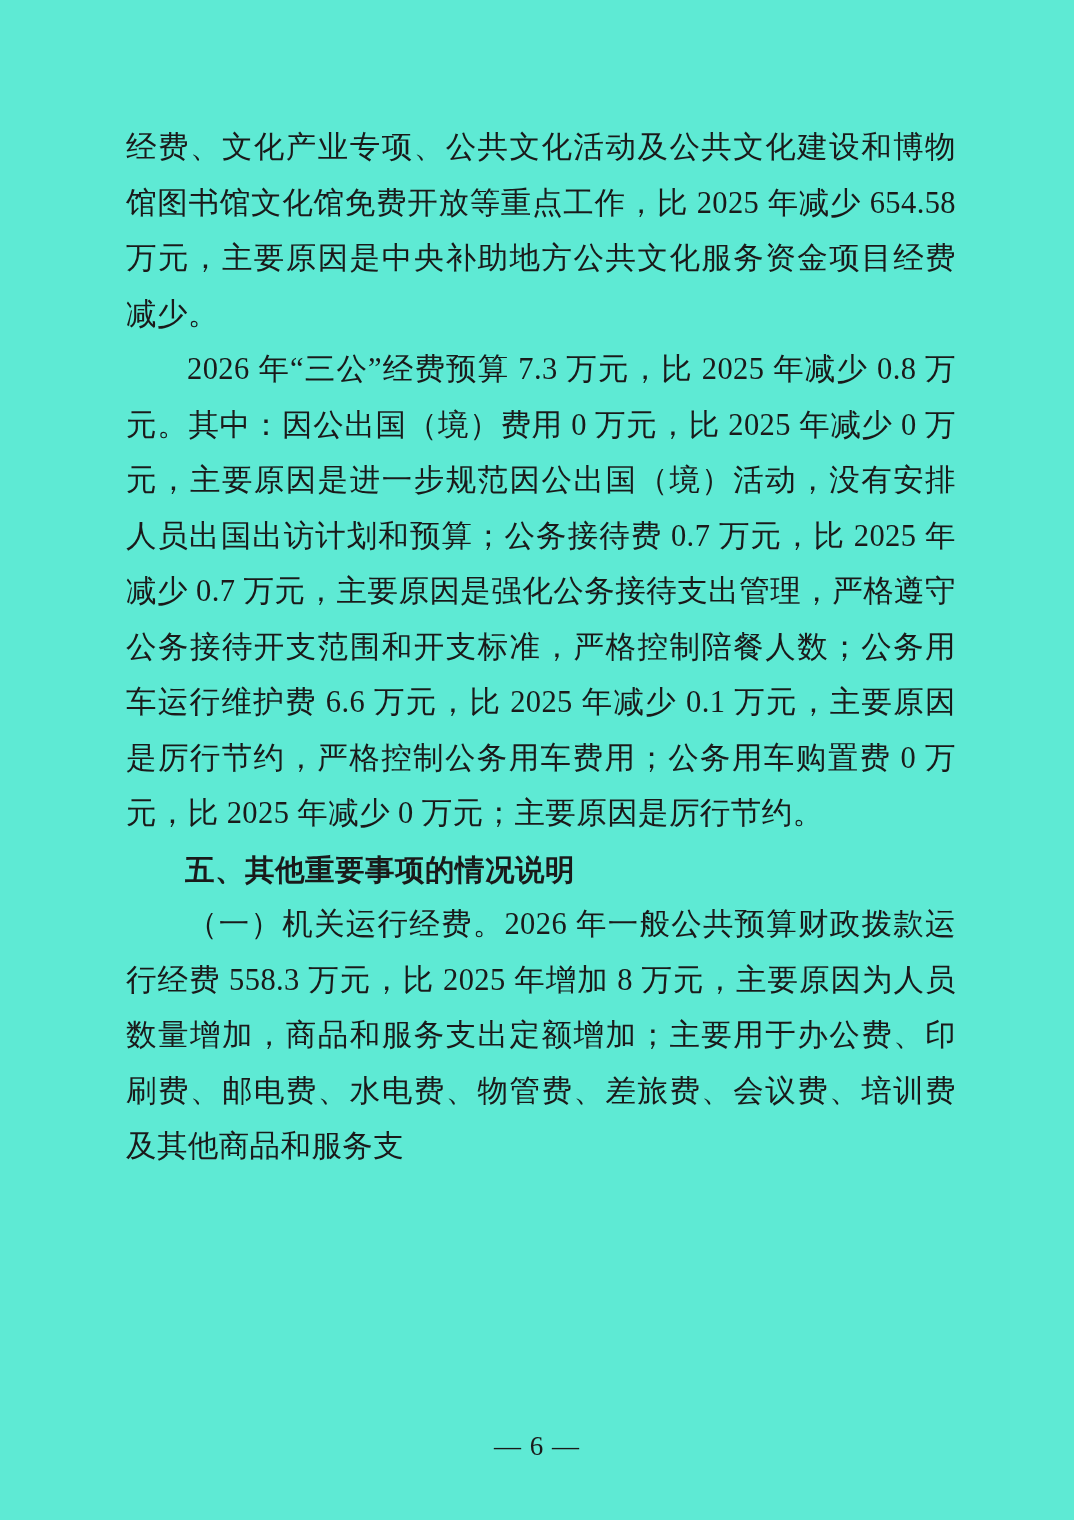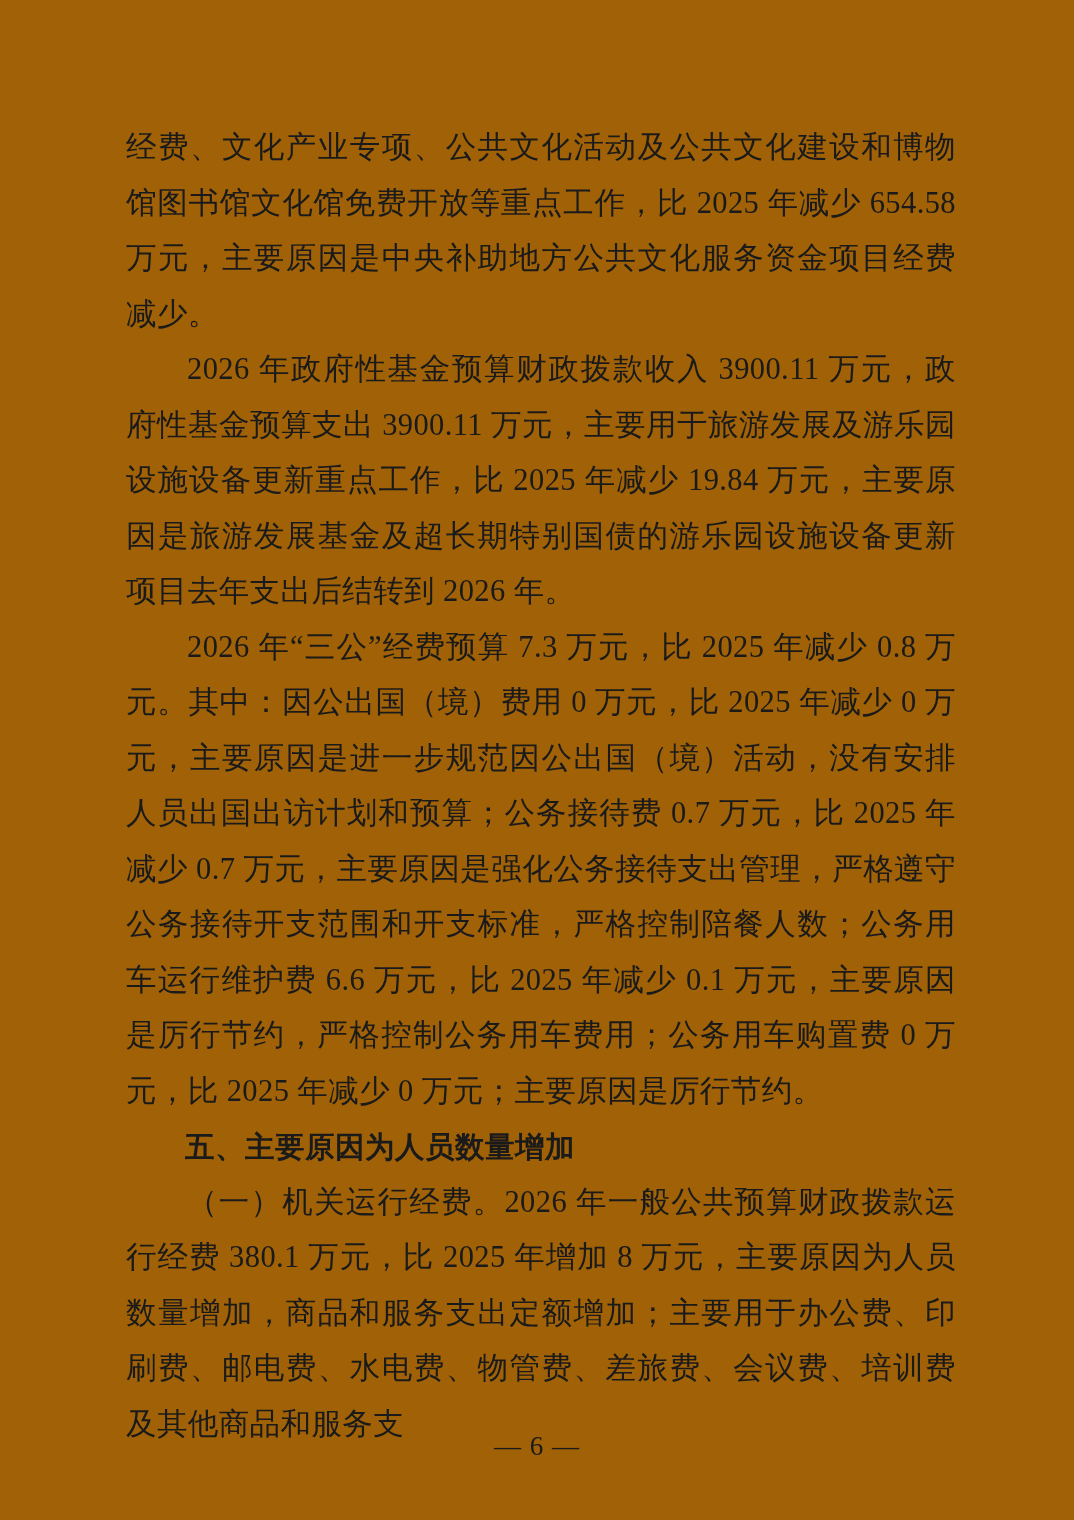--- a/index.html
+++ b/index.html
@@ -9,21 +9,21 @@
   }
   body {
     font-family: "Liberation Serif", "DejaVu Serif", serif;
     color: #1a1a1a;
   }
   .page {
     position: relative;
     width: 1074px;
     height: 1520px;
     margin: 0 auto;
-    background: #a16207;
+    background: #5eead4;
     box-sizing: border-box;
     padding: 120px 118px 0 126px;
     overflow: hidden;
   }
   .doc-body {
     font-size: 30.5px;
     line-height: 55.5px;
     text-align: justify;
     text-justify: inter-ideograph;
     letter-spacing: 0.4px;
@@ -56,25 +56,24 @@
   }
 </style>
 </head>
 <body>
 
 <div class="page">
   <div class="doc-body">
 
     <p class="noindent">经费、文化产业专项、公共文化活动及公共文化建设和博物馆图书馆文化馆免费开放等重点工作，比 2025 年减少 654.58 万元，主要原因是中央补助地方公共文化服务资金项目经费减少。</p>
 
-    <p>2026 年政府性基金预算财政拨款收入 3900.11 万元，政府性基金预算支出 3900.11 万元，主要用于旅游发展及游乐园设施设备更新重点工作，比 2025 年减少 19.84 万元，主要原因是旅游发展基金及超长期特别国债的游乐园设施设备更新项目去年支出后结转到 2026 年。</p>
 
 
     <p>2026 年“三公”经费预算 7.3 万元，比 2025 年减少 0.8 万元。其中：因公出国（境）费用 0 万元，比 2025 年减少 0 万元，主要原因是进一步规范因公出国（境）活动，没有安排人员出国出访计划和预算；公务接待费 0.7 万元，比 2025 年减少 0.7 万元，主要原因是强化公务接待支出管理，严格遵守公务接待开支范围和开支标准，严格控制陪餐人数；公务用车运行维护费 6.6 万元，比 2025 年减少 0.1 万元，主要原因是厉行节约，严格控制公务用车费用；公务用车购置费 0 万元，比 2025 年减少 0 万元；主要原因是厉行节约。</p>
 
-    <h2 class="section-heading">五、主要原因为人员数量增加</h2>
+    <h2 class="section-heading">五、其他重要事项的情况说明</h2>
 
-    <p>（一）机关运行经费。2026 年一般公共预算财政拨款运行经费 380.1 万元，比 2025 年增加 8 万元，主要原因为人员数量增加，商品和服务支出定额增加；主要用于办公费、印刷费、邮电费、水电费、物管费、差旅费、会议费、培训费及其他商品和服务支</p>
+    <p>（一）机关运行经费。2026 年一般公共预算财政拨款运行经费 558.3 万元，比 2025 年增加 8 万元，主要原因为人员数量增加，商品和服务支出定额增加；主要用于办公费、印刷费、邮电费、水电费、物管费、差旅费、会议费、培训费及其他商品和服务支</p>
 
   </div>
 
   <div class="footer">— 6 —</div>
 </div>
 
 </body></html>

